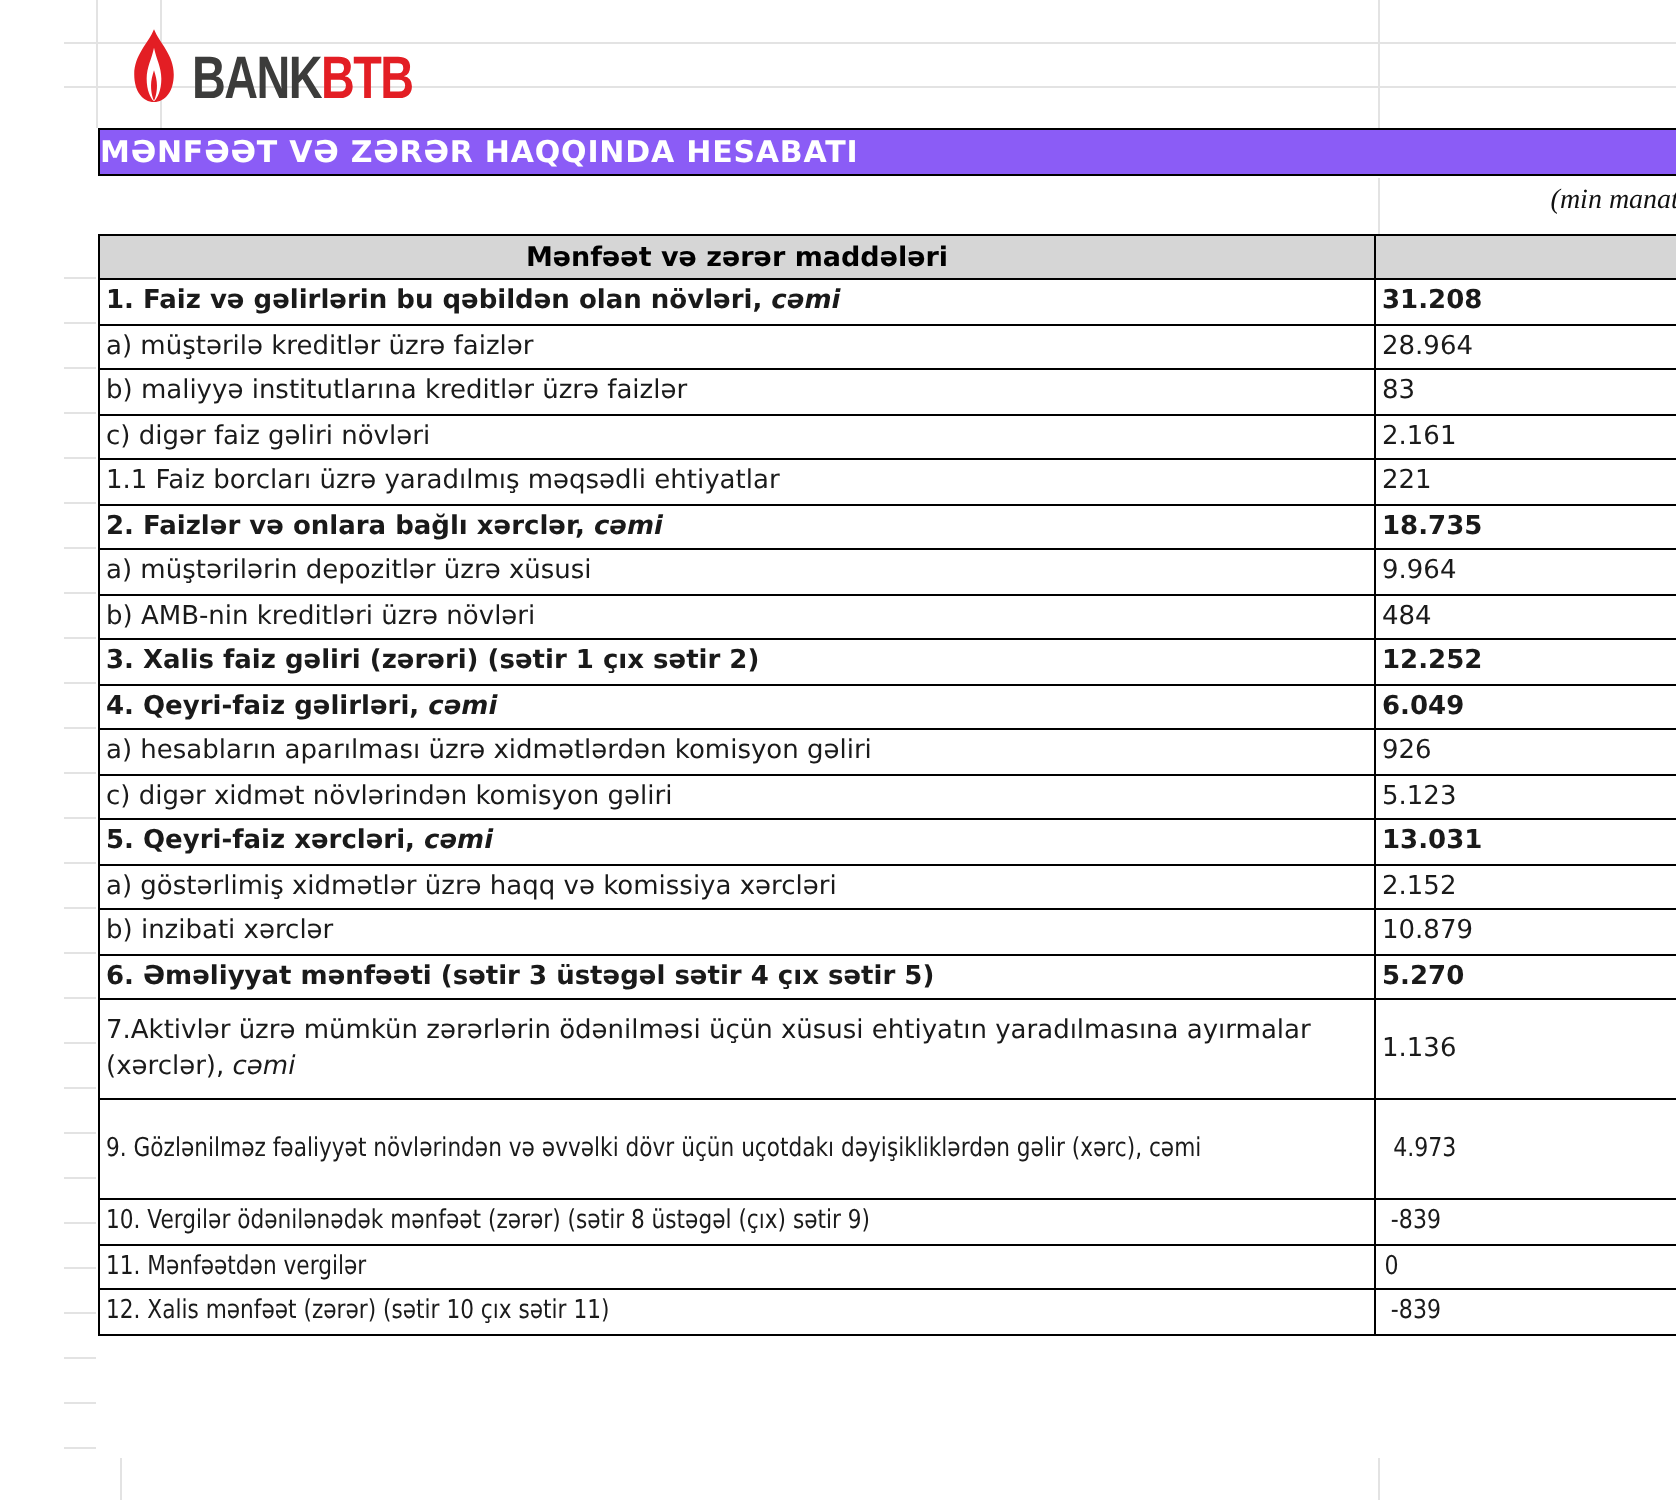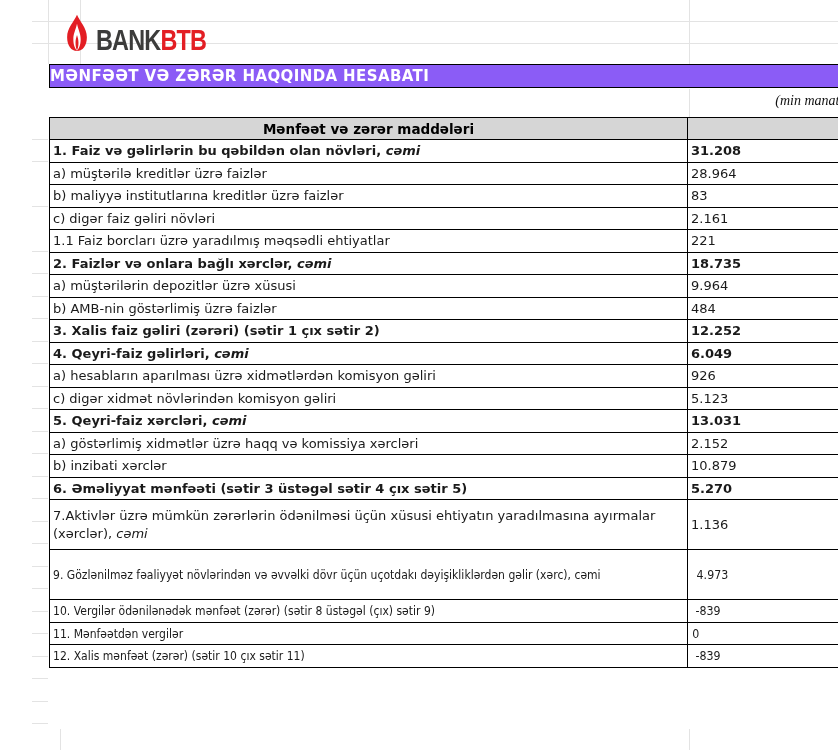--- a/index.html
+++ b/index.html
@@ -123,21 +123,21 @@
         </tr>
         <tr class="rw">
           <td class="lbl b"><span>2. Faizlər və onlara bağlı xərclər, </span><i>cəmi</i></td>
           <td class="val b">18.735</td>
         </tr>
         <tr class="rw">
           <td class="lbl"><span>a) müştərilərin depozitlər üzrə xüsusi</span></td>
           <td class="val">9.964</td>
         </tr>
         <tr class="rw">
-          <td class="lbl"><span>b) AMB-nin göstərlimiş üzrə faizlər</span></td>
+          <td class="lbl"><span>b) AMB-nin kreditləri üzrə növləri</span></td>
           <td class="val">484</td>
         </tr>
         <tr class="rw">
           <td class="lbl b"><span>3. Xalis faiz gəliri (zərəri) (sətir 1 çıx sətir 2)</span></td>
           <td class="val b">12.252</td>
         </tr>
         <tr class="rw">
           <td class="lbl b"><span>4. Qeyri-faiz gəlirləri, </span><i>cəmi</i></td>
           <td class="val b">6.049</td>
         </tr>

